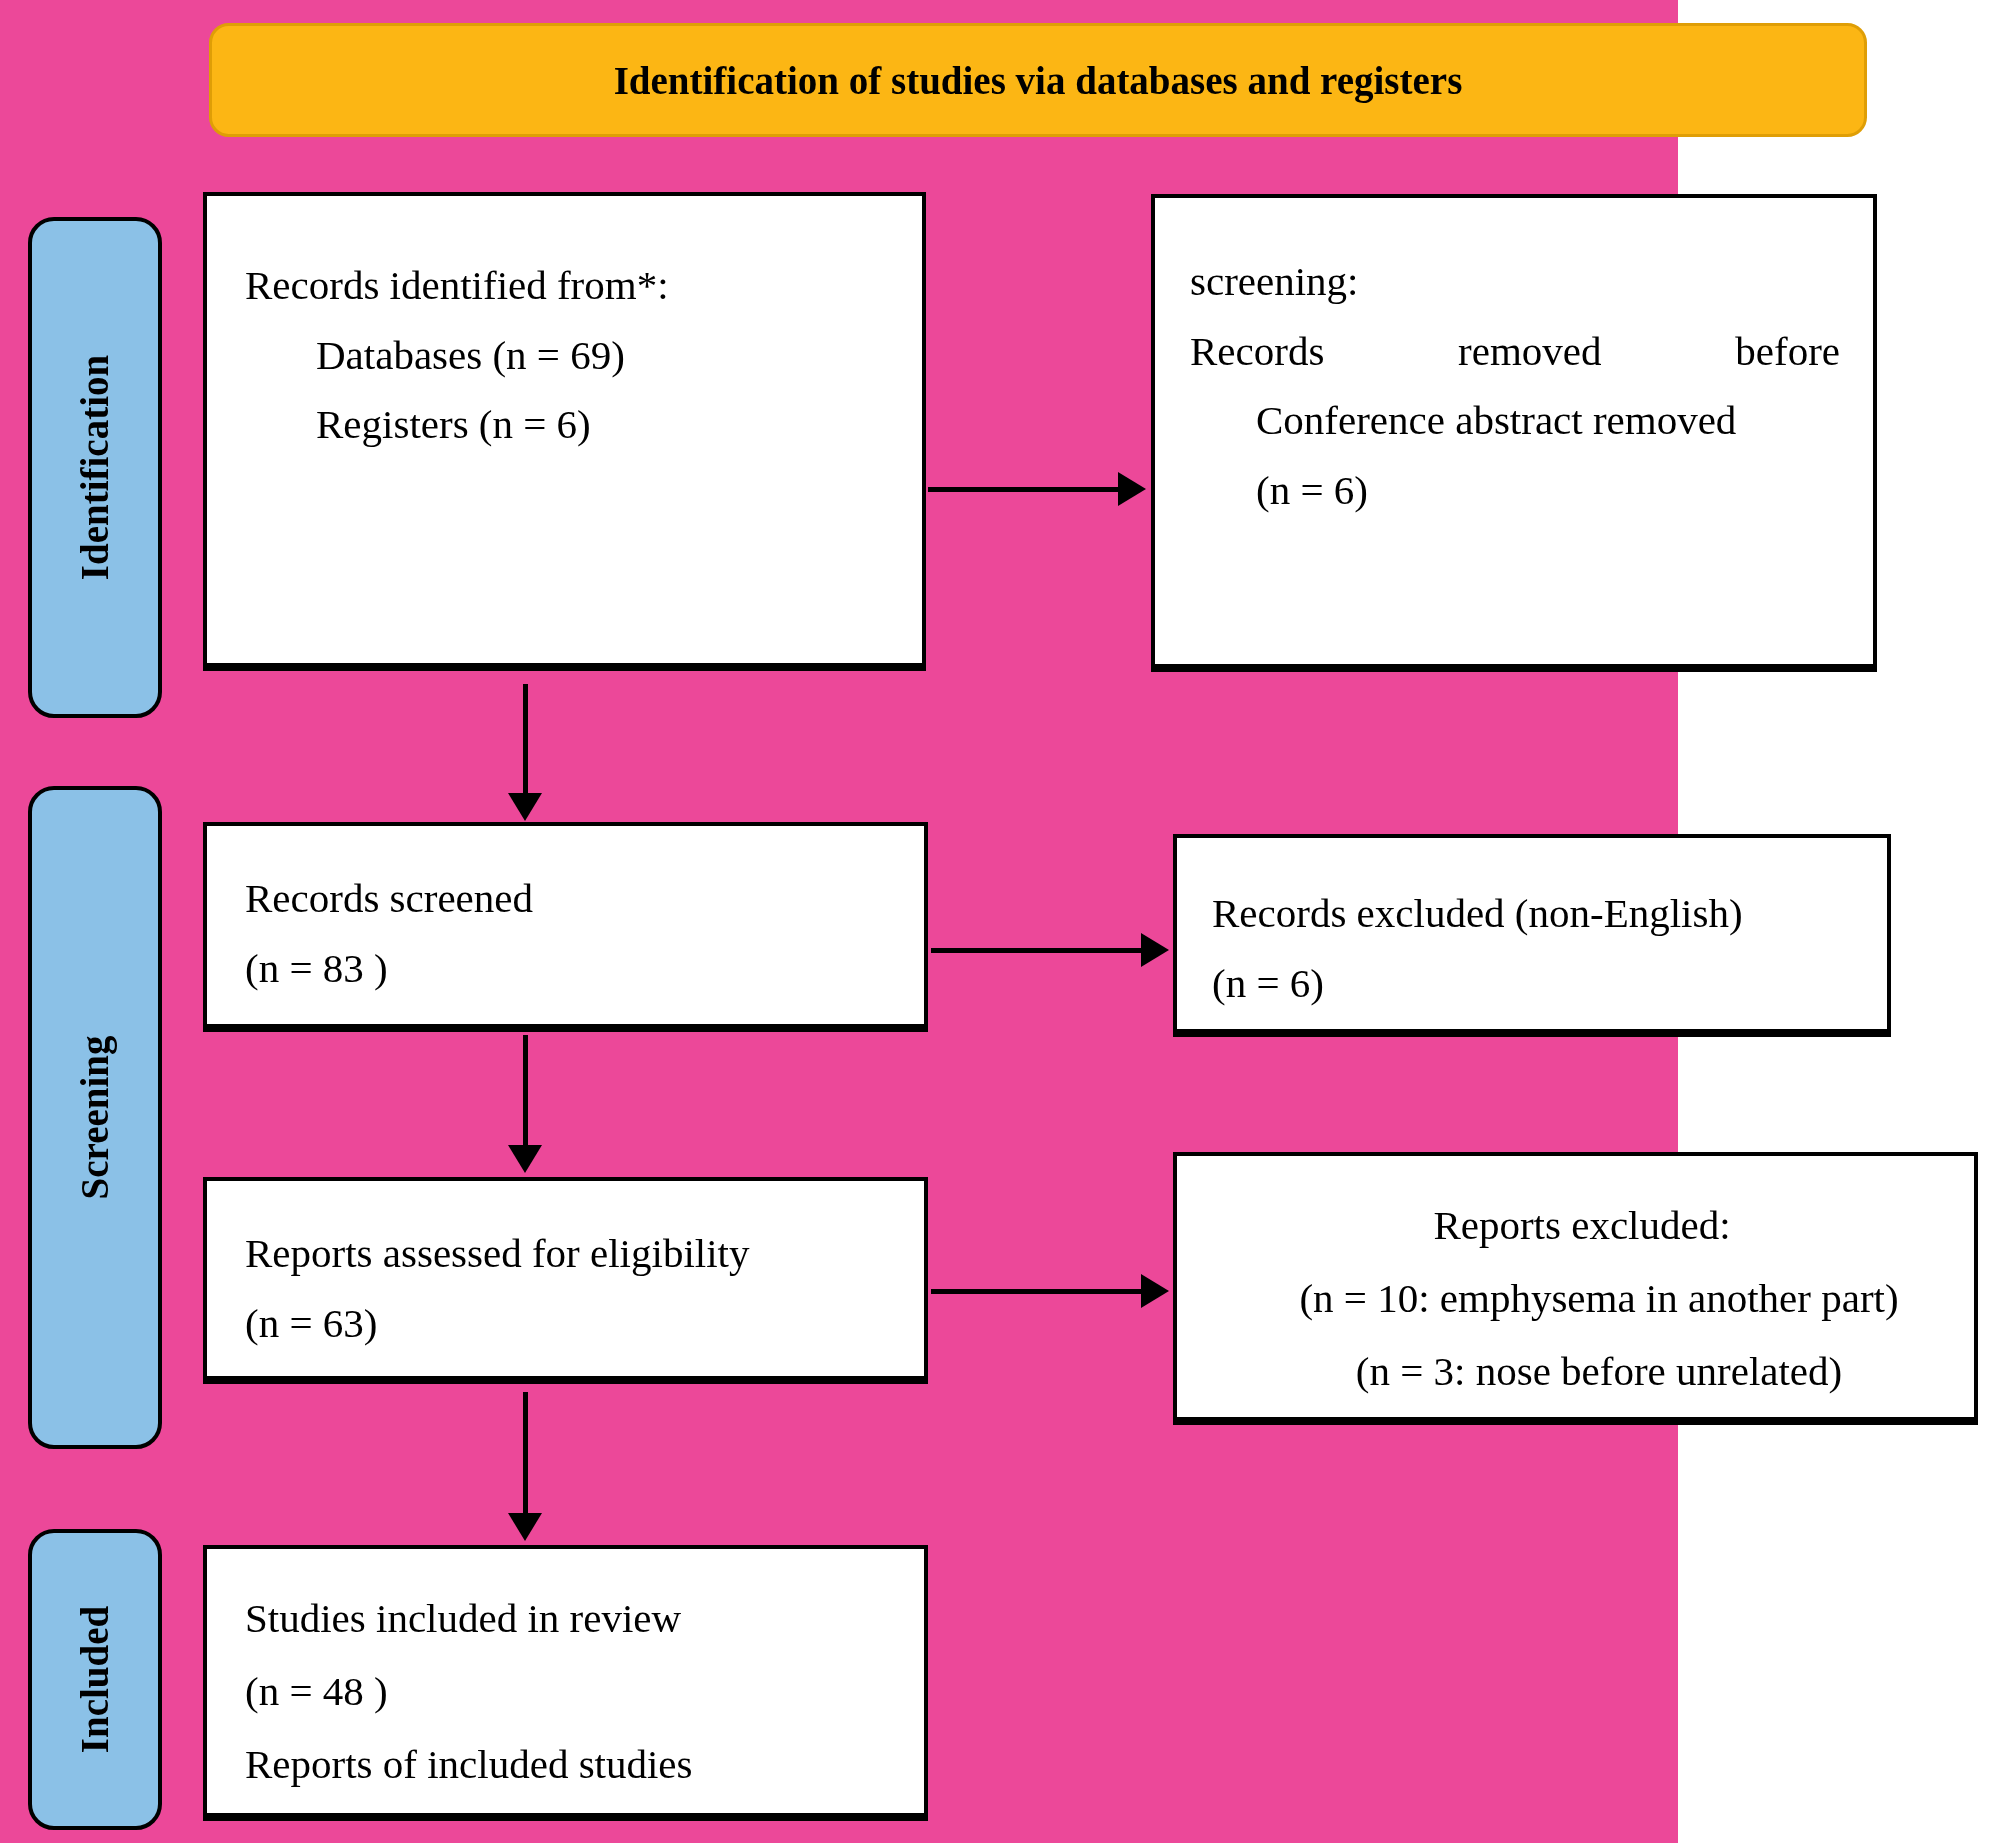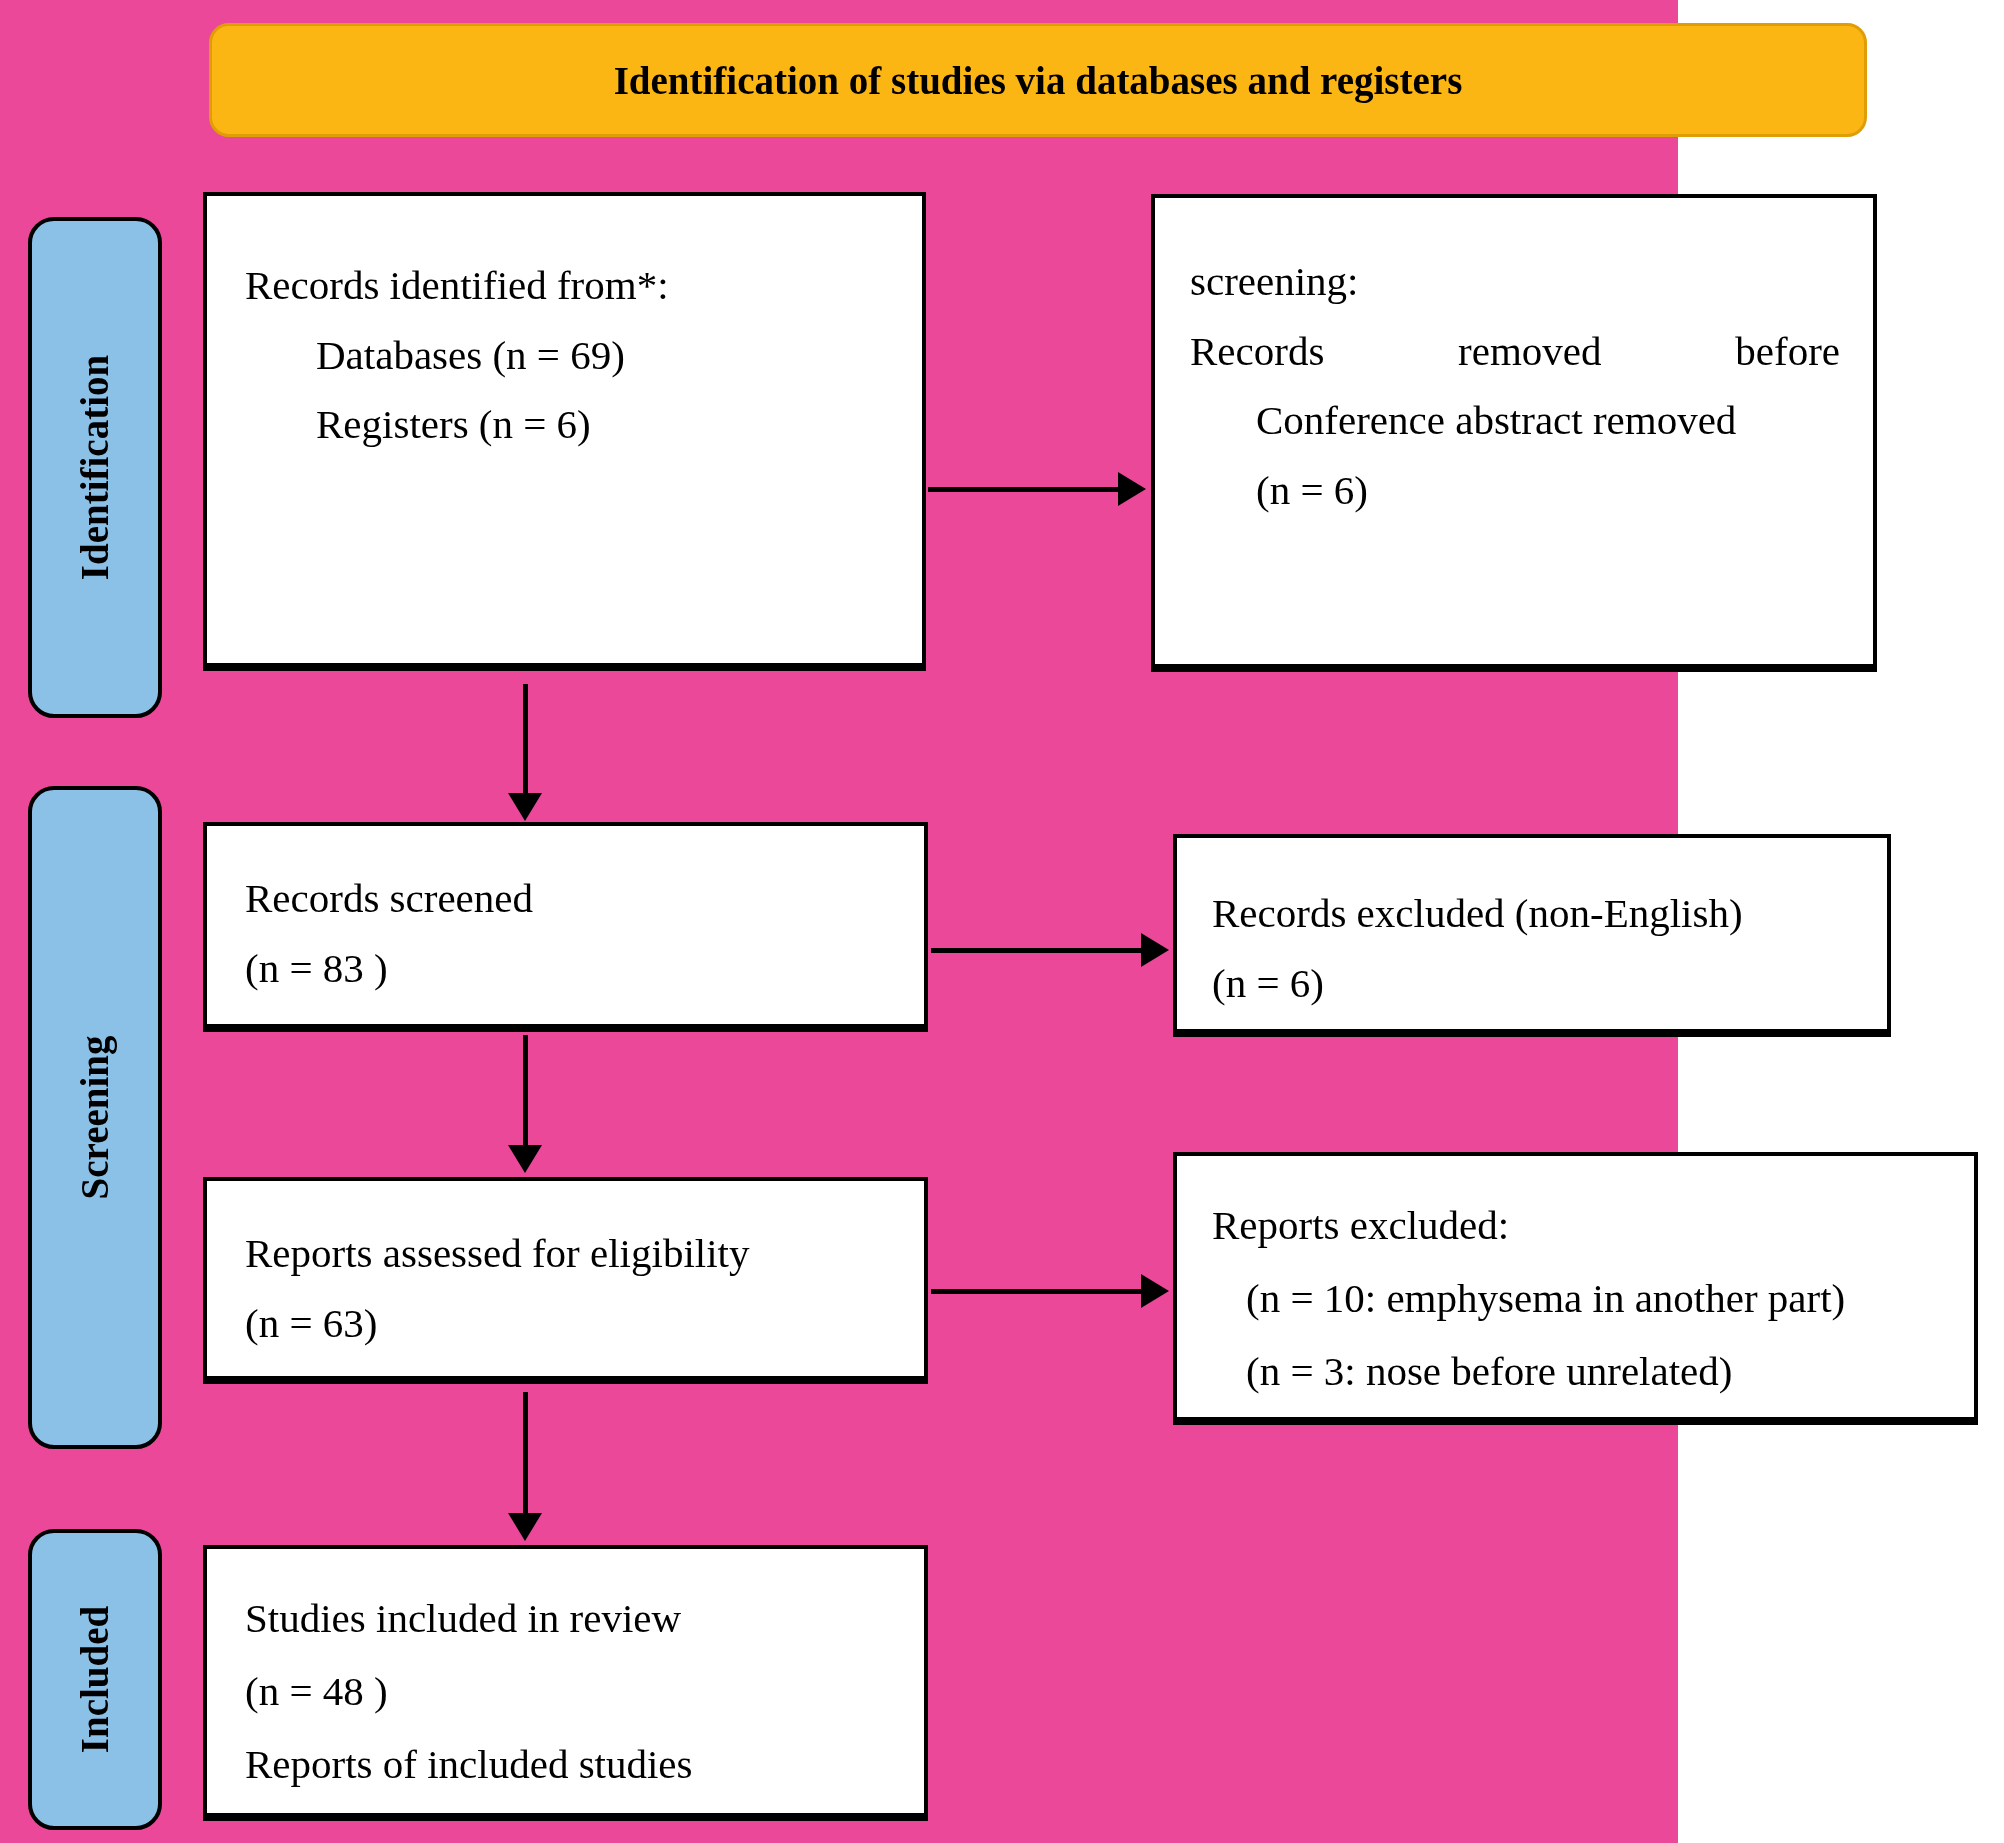--- a/index.html
+++ b/index.html
@@ -121,21 +121,21 @@
   <div class="box" style="left:1173px; top:834px; width:718px; height:203px; padding:41px 22px 0 35px;">
     <div class="line">Records excluded (non-English)</div>
     <div class="line">(n = 6)</div>
   </div>
 
   <div class="box" style="left:203px; top:1177px; width:725px; height:207px; padding:38px 27px 0 38px;">
     <div class="line">Reports assessed for eligibility</div>
     <div class="line">(n = 63)</div>
   </div>
 
-  <div class="box lh-loose" style="left:1173px; top:1152px; width:805px; height:273px; padding:33px 22px 0 35px;">
+  <div class="box lh-loose" style="left:1173px; top:1152px; width:805px; height:273px; padding:33px 22px 0 35px;text-align:center;">
     <div class="line">Reports excluded:</div>
     <div class="line indent-sm">(n = 10: emphysema in another part)</div>
     <div class="line indent-sm">(n = 3: nose before unrelated)</div>
   </div>
 
   <div class="box lh-loose" style="left:203px; top:1545px; width:725px; height:276px; padding:33px 27px 0 38px;">
     <div class="line">Studies included in review</div>
     <div class="line">(n = 48 )</div>
     <div class="line">Reports of included studies</div>
   </div>

